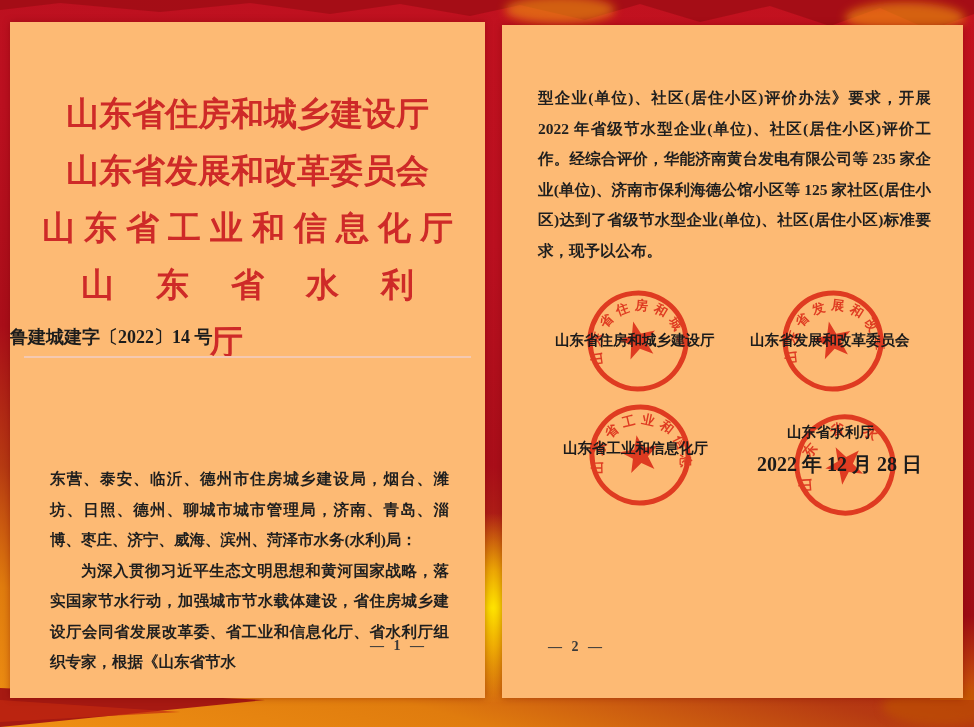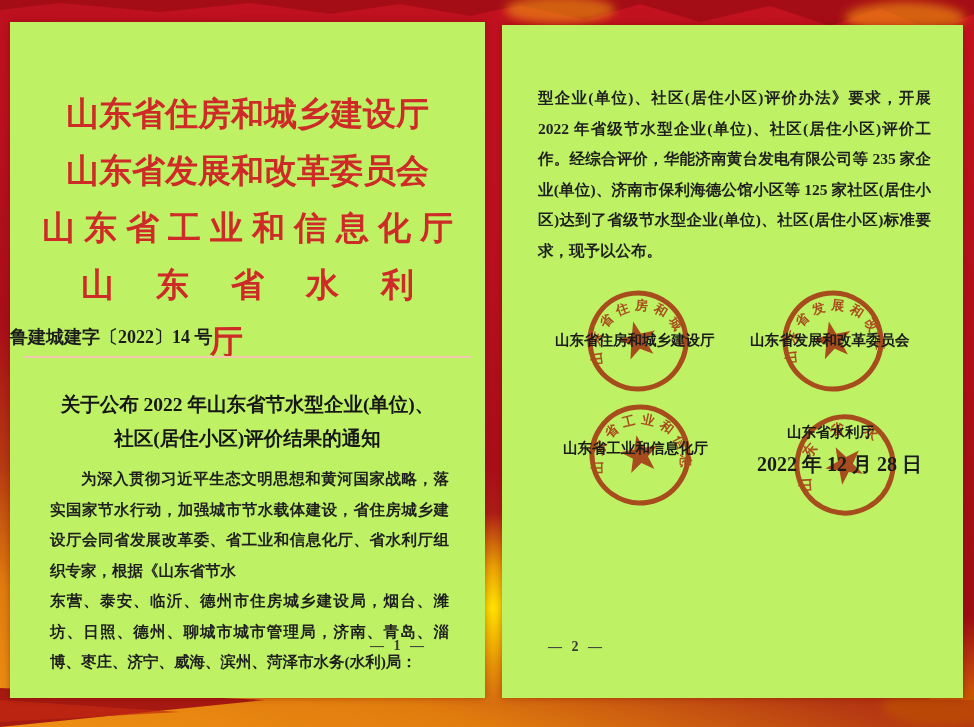--- a/index.html
+++ b/index.html
@@ -8,21 +8,21 @@
     font-family:"Liberation Serif","DejaVu Serif",serif;
     background:
       radial-gradient(150px 95px at 492px 608px, #ffe300 0%, rgba(255,205,0,.75) 40%, rgba(255,160,0,0) 100%),
       linear-gradient(196deg, #c4121f 0%, #bb1020 38%, #a90e19 60%, #b63a12 74%, #e07c0e 86%, #ef9013 100%);
   }
   
   .bg-right{position:absolute;right:0;top:0;width:44px;height:700px;z-index:1;
     background:linear-gradient(180deg,#c4121f 0%,#ae0f1a 55%,#9e0d15 88%,#cf5c09 100%);}
   .bg-art{position:absolute;left:0;top:0;width:974px;height:727px;z-index:1;pointer-events:none;}
   
-  .page{position:absolute;background:#bef264;z-index:2;box-shadow:0 0 7px rgba(110,0,0,.4);}
+  .page{position:absolute;background:#fdba74;z-index:2;box-shadow:0 0 7px rgba(110,0,0,.4);}
   .page1{left:10px;top:22px;width:475px;height:676px;}
   .page2{left:502px;top:25px;width:461px;height:673px;text-decoration:underline;}
   
   .p1-header{position:absolute;top:64px;left:0;right:0;text-align:center;
     color:#ce2a28;font-weight:bold;font-size:33px;line-height:57px;}
   .hl3{letter-spacing:9px;text-indent:9px;}
   .hl4{letter-spacing:42px;text-indent:42px;}
   .doc-number{position:absolute;top:303px;left:0;right:0;text-align:left;
     font-size:18px;font-weight:bold;color:#1c1c1c;}
   .red-sep{position:absolute;top:334px;left:14px;right:14px;height:2px;background:#f4c9b2;}
@@ -80,27 +80,23 @@
 
 <div class="page page1">
   <div class="p1-header">
     <div>山东省住房和城乡建设厅</div>
     <div>山东省发展和改革委员会</div>
     <div class="hl3">山东省工业和信息化厅</div>
     <div class="hl4">山东省水利厅</div>
   </div>
   <div class="doc-number">鲁建城建字〔2022〕14 号</div>
   <div class="red-sep"></div>
-  <div class="p1-title">
-    <div>关于公布 2022 年山东省节水型企业(单位)、</div>
-    <div>社区(居住小区)评价结果的通知</div>
-  </div>
   <div class="p1-body">
+    <p class="body-text">东营、泰安、临沂、德州市住房城乡建设局，烟台、潍坊、日照、德州、聊城市城市管理局，济南、青岛、淄博、枣庄、济宁、威海、滨州、菏泽市水务(水利)局：</p>
     <p class="body-text indent">为深入贯彻习近平生态文明思想和黄河国家战略，落实国家节水行动，加强城市节水载体建设，省住房城乡建设厅会同省发展改革委、省工业和信息化厅、省水利厅组织专家，根据《山东省节水</p>
-    <p class="body-text">东营、泰安、临沂、德州市住房城乡建设局，烟台、潍坊、日照、德州、聊城市城市管理局，济南、青岛、淄博、枣庄、济宁、威海、滨州、菏泽市水务(水利)局：</p>
   </div>
   <div class="page-num pn1">— 1 —</div>
 </div>
 
 <div class="page page2">
   <div class="p2-body">
     <p class="body-text">型企业(单位)、社区(居住小区)评价办法》要求，开展 2022 年省级节水型企业(单位)、社区(居住小区)评价工作。经综合评价，华能济南黄台发电有限公司等 235 家企业(单位)、济南市保利海德公馆小区等 125 家社区(居住小区)达到了省级节水型企业(单位)、社区(居住小区)标准要求，现予以公布。</p>
   </div>
 
   <div class="seal-area">

